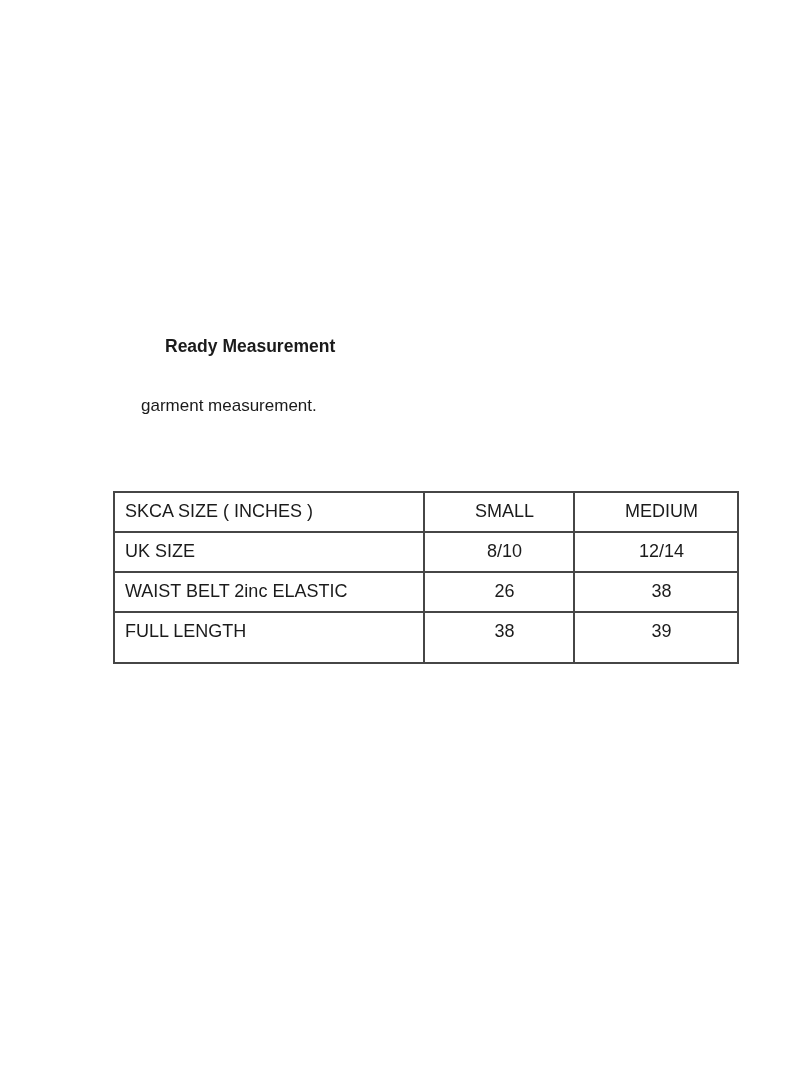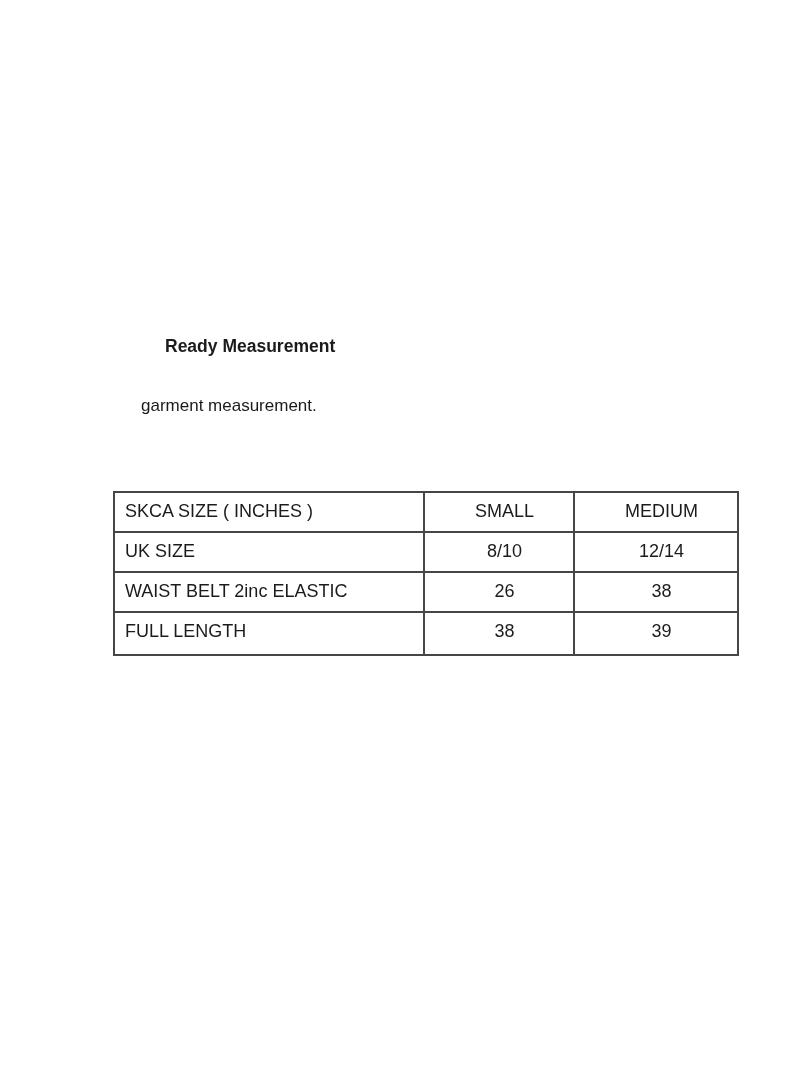--- a/index.html
+++ b/index.html
@@ -35,21 +35,21 @@
   }
   #size-table td{
     border:2px solid #464646;
     font-size:18px;color:#1b1b1b;
     vertical-align:top;padding:7px 10px 0 10px;line-height:22px;
     overflow:hidden;white-space:nowrap;
   }
   #size-table td.c1{text-align:left;}
   #size-table td.c2,#size-table td.c3{text-align:center;padding-left:21px;}
   #size-table tr{height:40px;}
-  #size-table tr.last{height:43px;}
+  #size-table tr.last{height:51px;}
 </style>
 </head>
 <body>
 
 <div id="page">
 
 
   <div class="intro-heading">Ready Measurement</div>
   <div class="intro-line2">garment measurement.</div>
 

